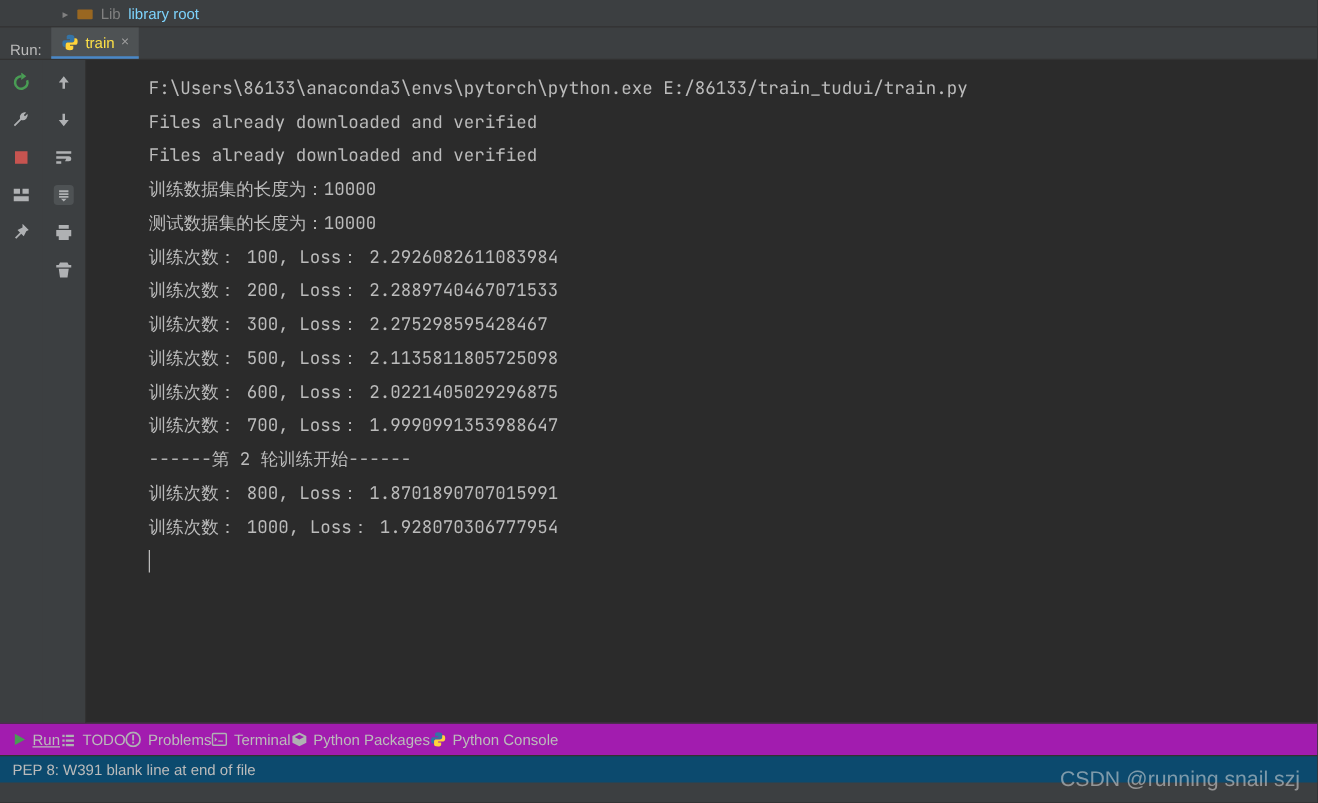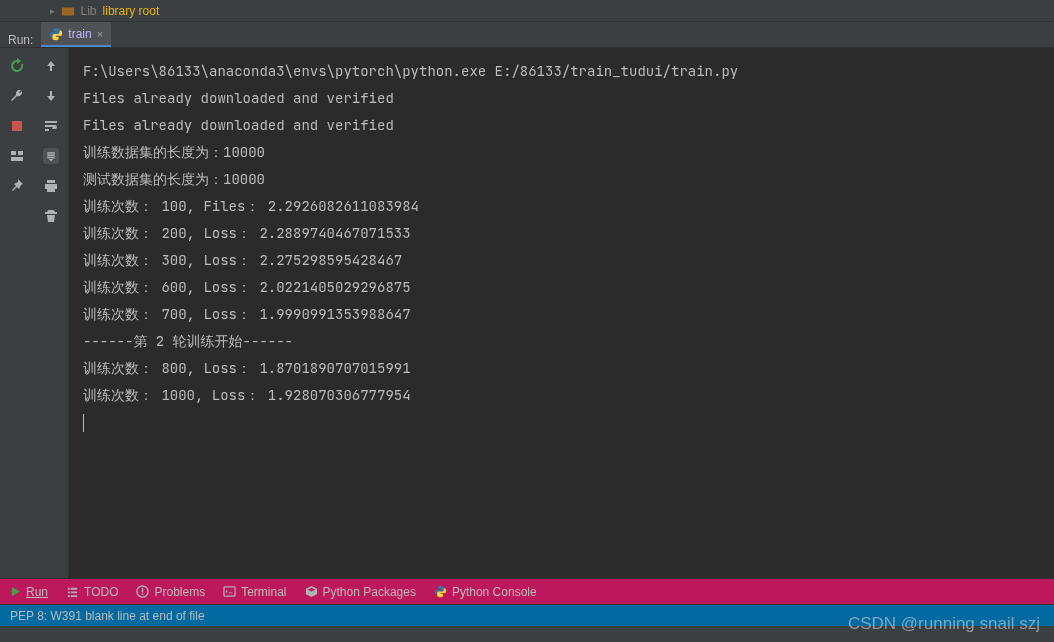--- a/index.html
+++ b/index.html
@@ -24,21 +24,21 @@
 .runheader {
   height: 26px; display: flex; align-items: flex-end;
   border-bottom: 1px solid #323232;
 }
 .runheader .label { padding: 0 8px; color: #bbbbbb; font-size: 12px; }
 .runheader .tab {
   display: flex; align-items: center; gap: 5px;
   background: #4e5254; height: 100%;
   padding: 0 8px; border-bottom: 2px solid #4a88c7;
 }
-.runheader .tab .fname { color: #c4b5fd; font-size: 12px; }
+.runheader .tab .fname { color: #fde047; font-size: 12px; }
 .close-x { color: #a0a0a0; font-size: 11px; cursor: pointer; }
 .mainrow { display: flex; height: 530px; }
 .iconcol {
   width: 34px; background: #3c3f41;
   display: flex; flex-direction: column; align-items: center;
   padding-top: 10px; gap: 14px;
 }
 .iconcol2 {
   width: 34px; background: #3c3f41;
   display: flex; flex-direction: column; align-items: center;
@@ -46,33 +46,33 @@
 }
 .ic { width: 16px; height: 16px; display: flex; align-items: center; justify-content: center; cursor: pointer; }
 .console {
   flex: 1; background: #2b2b2b;
   padding: 10px 14px;
   font-family: "JetBrains Mono", "Consolas", monospace;
   font-size: 14px; line-height: 27px;
   color: #bbbbbb; overflow: hidden;
   border-left: 1px solid #323232;
 }
-.console .line { white-space: pre; }
+.console .line { white-space: pre; margin-left: 36px; }
 .cursor { display:inline-block; width:1px; height:18px; background:#bbbbbb; vertical-align: middle; }
 .bottombar {
-  height: 26px; background: #be185d;
+  height: 26px; background: #a21caf;
   border-top: 1px solid #323232;
-  display: flex; align-items: center; gap: 18px;
+  display: flex; align-items: center; 
   padding: 0 10px; font-size: 12px;
 }
 .bottombar .bt { display: flex; align-items: center; gap: 5px; cursor: pointer; color: #bbbbbb; }
 .statusbar {
   height: 22px; display: flex; align-items: center;
   padding: 0 10px; font-size: 12px; color: #bbbbbb;
-  background: #0369a1; border-top: 1px solid #323232;
+  background: #0c4a6e; border-top: 1px solid #323232;
 }
 .watermark {
   position: absolute; right: 14px; bottom: 8px;
   color: rgba(220,220,220,0.55); font-size: 17px;
   font-family: Arial, sans-serif;
   text-align: center;
 }
 .py-icon { width:14px; height:14px; }
 .green { fill:#499c54; }
 .grey { fill:#afb1b3; }
@@ -81,21 +81,21 @@
 </head>
 <body>
 
 <div class="topbar">
   <div class="lib">
     <span class="chev">▸</span>
     <svg class="py-icon" viewBox="0 0 16 16">
         <rect x="1" y="4" width="14" height="9" rx="1" fill="#b07219" opacity="0.8"></rect>
       </svg>
     <span>Lib</span>
-    <span style="color:#eab308">library root</span>
+    <span style="color:#7dd3fc">library root</span>
   </div>
 </div>
 
 <div class="runheader">
   <span class="label">Run:</span>
   <div class="tab">
     <svg class="py-icon" viewBox="0 0 16 16">
       <path fill="#3573a5" d="M8 1c-3 0-3 1.5-3 2v2h3v1H3c-1 0-2 .5-2 3s1 3 2 3h1v-2c0-1 .5-2 2-2h4c1 0 2-.5 2-2V3c0-1-1-2-4-2z"></path>
       <path fill="#ffd43b" d="M8 15c3 0 3-1.5 3-2v-2H8v-1h5c1 0 2-.5 2-3s-1-3-2-3h-1v2c0 1-.5 2-2 2H6c-1 0-2 .5-2 2v3c0 1 1 2 4 2z"></path>
     </svg>
@@ -166,23 +166,24 @@
           <path class="grey" d="M5 2h6l1 2h2v2H2V4h2zm-1 5h8l-1 7H5z"></path>
         </svg>
       </div>
   </div>
   <div class="console" id="console">
       <div class="line">F:\Users\86133\anaconda3\envs\pytorch\python.exe E:/86133/train_tudui/train.py</div>
       <div class="line">Files already downloaded and verified</div>
       <div class="line">Files already downloaded and verified</div>
       <div class="line">训练数据集的长度为：10000</div>
       <div class="line">测试数据集的长度为：10000</div>
-      <div class="line">训练次数： 100, Files： 2.2926082611083984</div>
+      <div class="line">训练次数： 100, Loss： 2.2926082611083984</div>
       <div class="line">训练次数： 200, Loss： 2.2889740467071533</div>
       <div class="line">训练次数： 300, Loss： 2.275298595428467</div>
+      <div class="line">训练次数： 500, Loss： 2.1135811805725098</div>
       <div class="line">训练次数： 600, Loss： 2.0221405029296875</div>
       <div class="line">训练次数： 700, Loss： 1.9990991353988647</div>
       <div class="line">------第 2 轮训练开始------</div>
       <div class="line">训练次数： 800, Loss： 1.8701890707015991</div>
       <div class="line">训练次数： 1000, Loss： 1.928070306777954</div>
       <div class="line"><span class="cursor"></span></div>
     </div>
 </div>
 
 <div class="bottombar">

